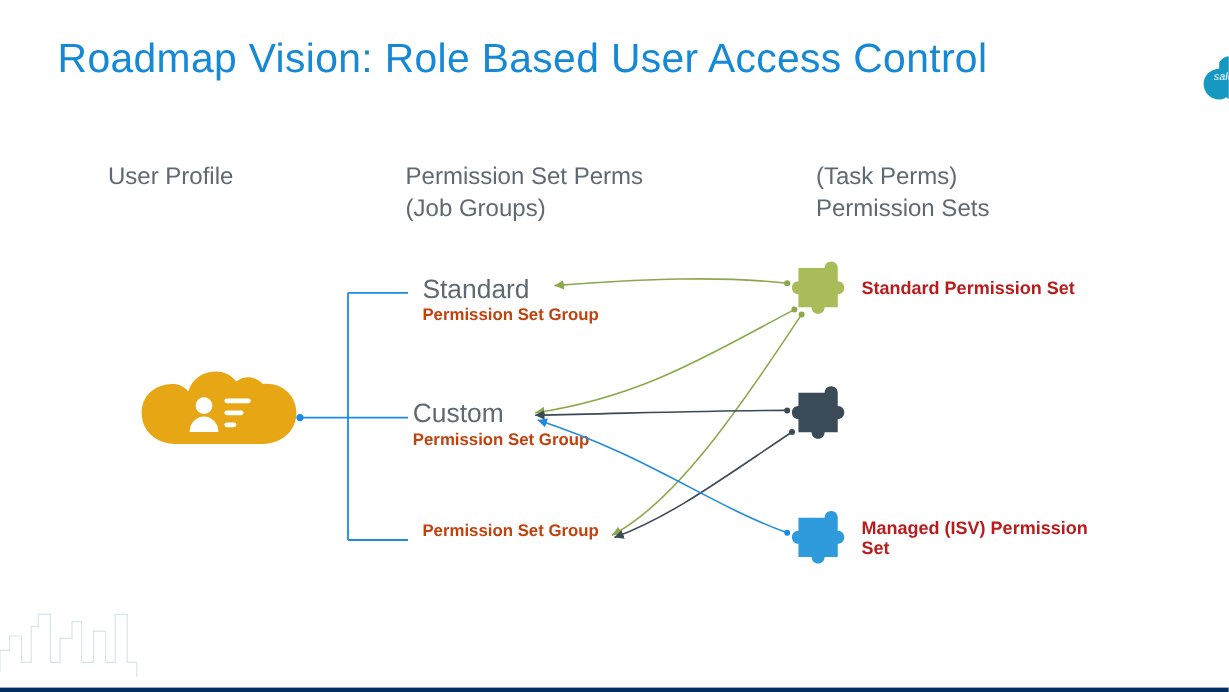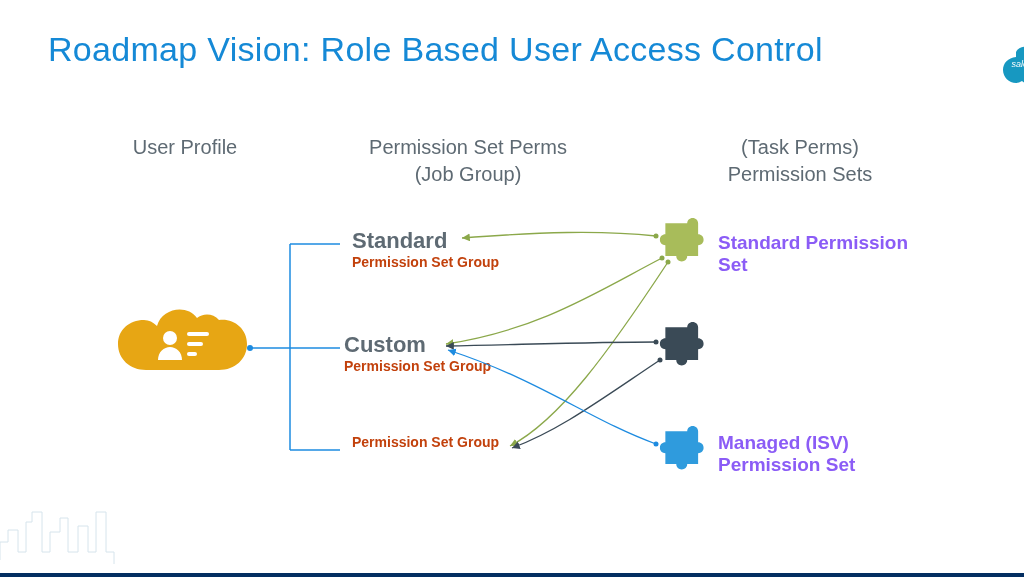--- a/index.html
+++ b/index.html
@@ -1,21 +1,21 @@
 <!DOCTYPE html>
 <html><head>
 <meta charset="utf-8">
 <style>
   html,body{margin:0;padding:0;background:#fff;font-family:"Helvetica Neue",Arial,sans-serif;color:#5e6a73}
   .slide{position:relative;width:1024px;height:577px;overflow:hidden}
   .title{position:absolute;left:48px;top:30px;font-size:34px;font-weight:300;color:#1589d6;letter-spacing:.3px}
-  .col-head{position:absolute;font-size:20px;color:#5e6a73;text-align:center;line-height:1.35}
-  .group-title{font-size:22px;font-weight:700;color:#5e6a73}
+  .col-head{position:absolute;font-size:20px;color:#5e6a73;text-align:left;line-height:1.35}
+  .group-title{font-size:22px;font-weight:400;color:#5e6a73}
   .group-sub{font-size:14px;color:#c2410c;font-weight:700}
-  .perm-label{font-size:19px;font-weight:700;color:#8b5cf6;max-width:200px}
+  .perm-label{font-size:15px;font-weight:700;color:#b91c1c;max-width:200px}
   .dot{position:absolute;width:6px;height:6px;border-radius:50%}
   svg{position:absolute;left:0;top:0}
   .bottom-bar{position:absolute;left:0;right:0;bottom:0;height:4px;background:#032e61}
 </style>
 </head>
 <body>
 
 <div class="slide">
 
   <div class="title">Roadmap Vision: Role Based User Access Control</div>
@@ -25,21 +25,21 @@
       <path fill="#1798c1" d="M20 14c3-6 12-7 16-2 3-3 9-3 12 1 2-1 4-1 6-1 8 0 14 6 14 13s-6 13-14 13c-1 0-2 0-3-1-2 4-7 6-11 5-3 4-10 5-14 1-2 1-4 2-6 2-7 0-13-6-13-13 0-7 5-12 13-13z"></path>
       <text x="36" y="29" text-anchor="middle" fill="#fff" font-size="9" font-style="italic" font-weight="400">salesforce</text>
     </svg>
   </div>
 
   <div class="col-head" style="left:90px; top:134px; width:190px">
     <div>User Profile</div>
   </div>
   <div class="col-head" style="left:338px; top:134px; width:260px">
     <div>Permission Set Perms</div>
-    <div>(Job Group)</div>
+    <div>(Job Groups)</div>
   </div>
   <div class="col-head" style="left:680px; top:134px; width:240px">
     <div>(Task Perms)</div>
     <div>Permission Sets</div>
   </div>
 
   <div style="position:absolute;left:112px;top:296px;">
     <svg width="140" height="100" viewBox="0 0 140 100">
       <path fill="#e7a614" d="M45 30c5-18 30-22 40-8 6-5 16-5 22 2 14-2 28 8 28 24 0 15-12 26-28 26H34C18 74 6 63 6 48c0-14 11-24 26-24 5 0 9 2 13 6z"></path>
       <g fill="#fff">

